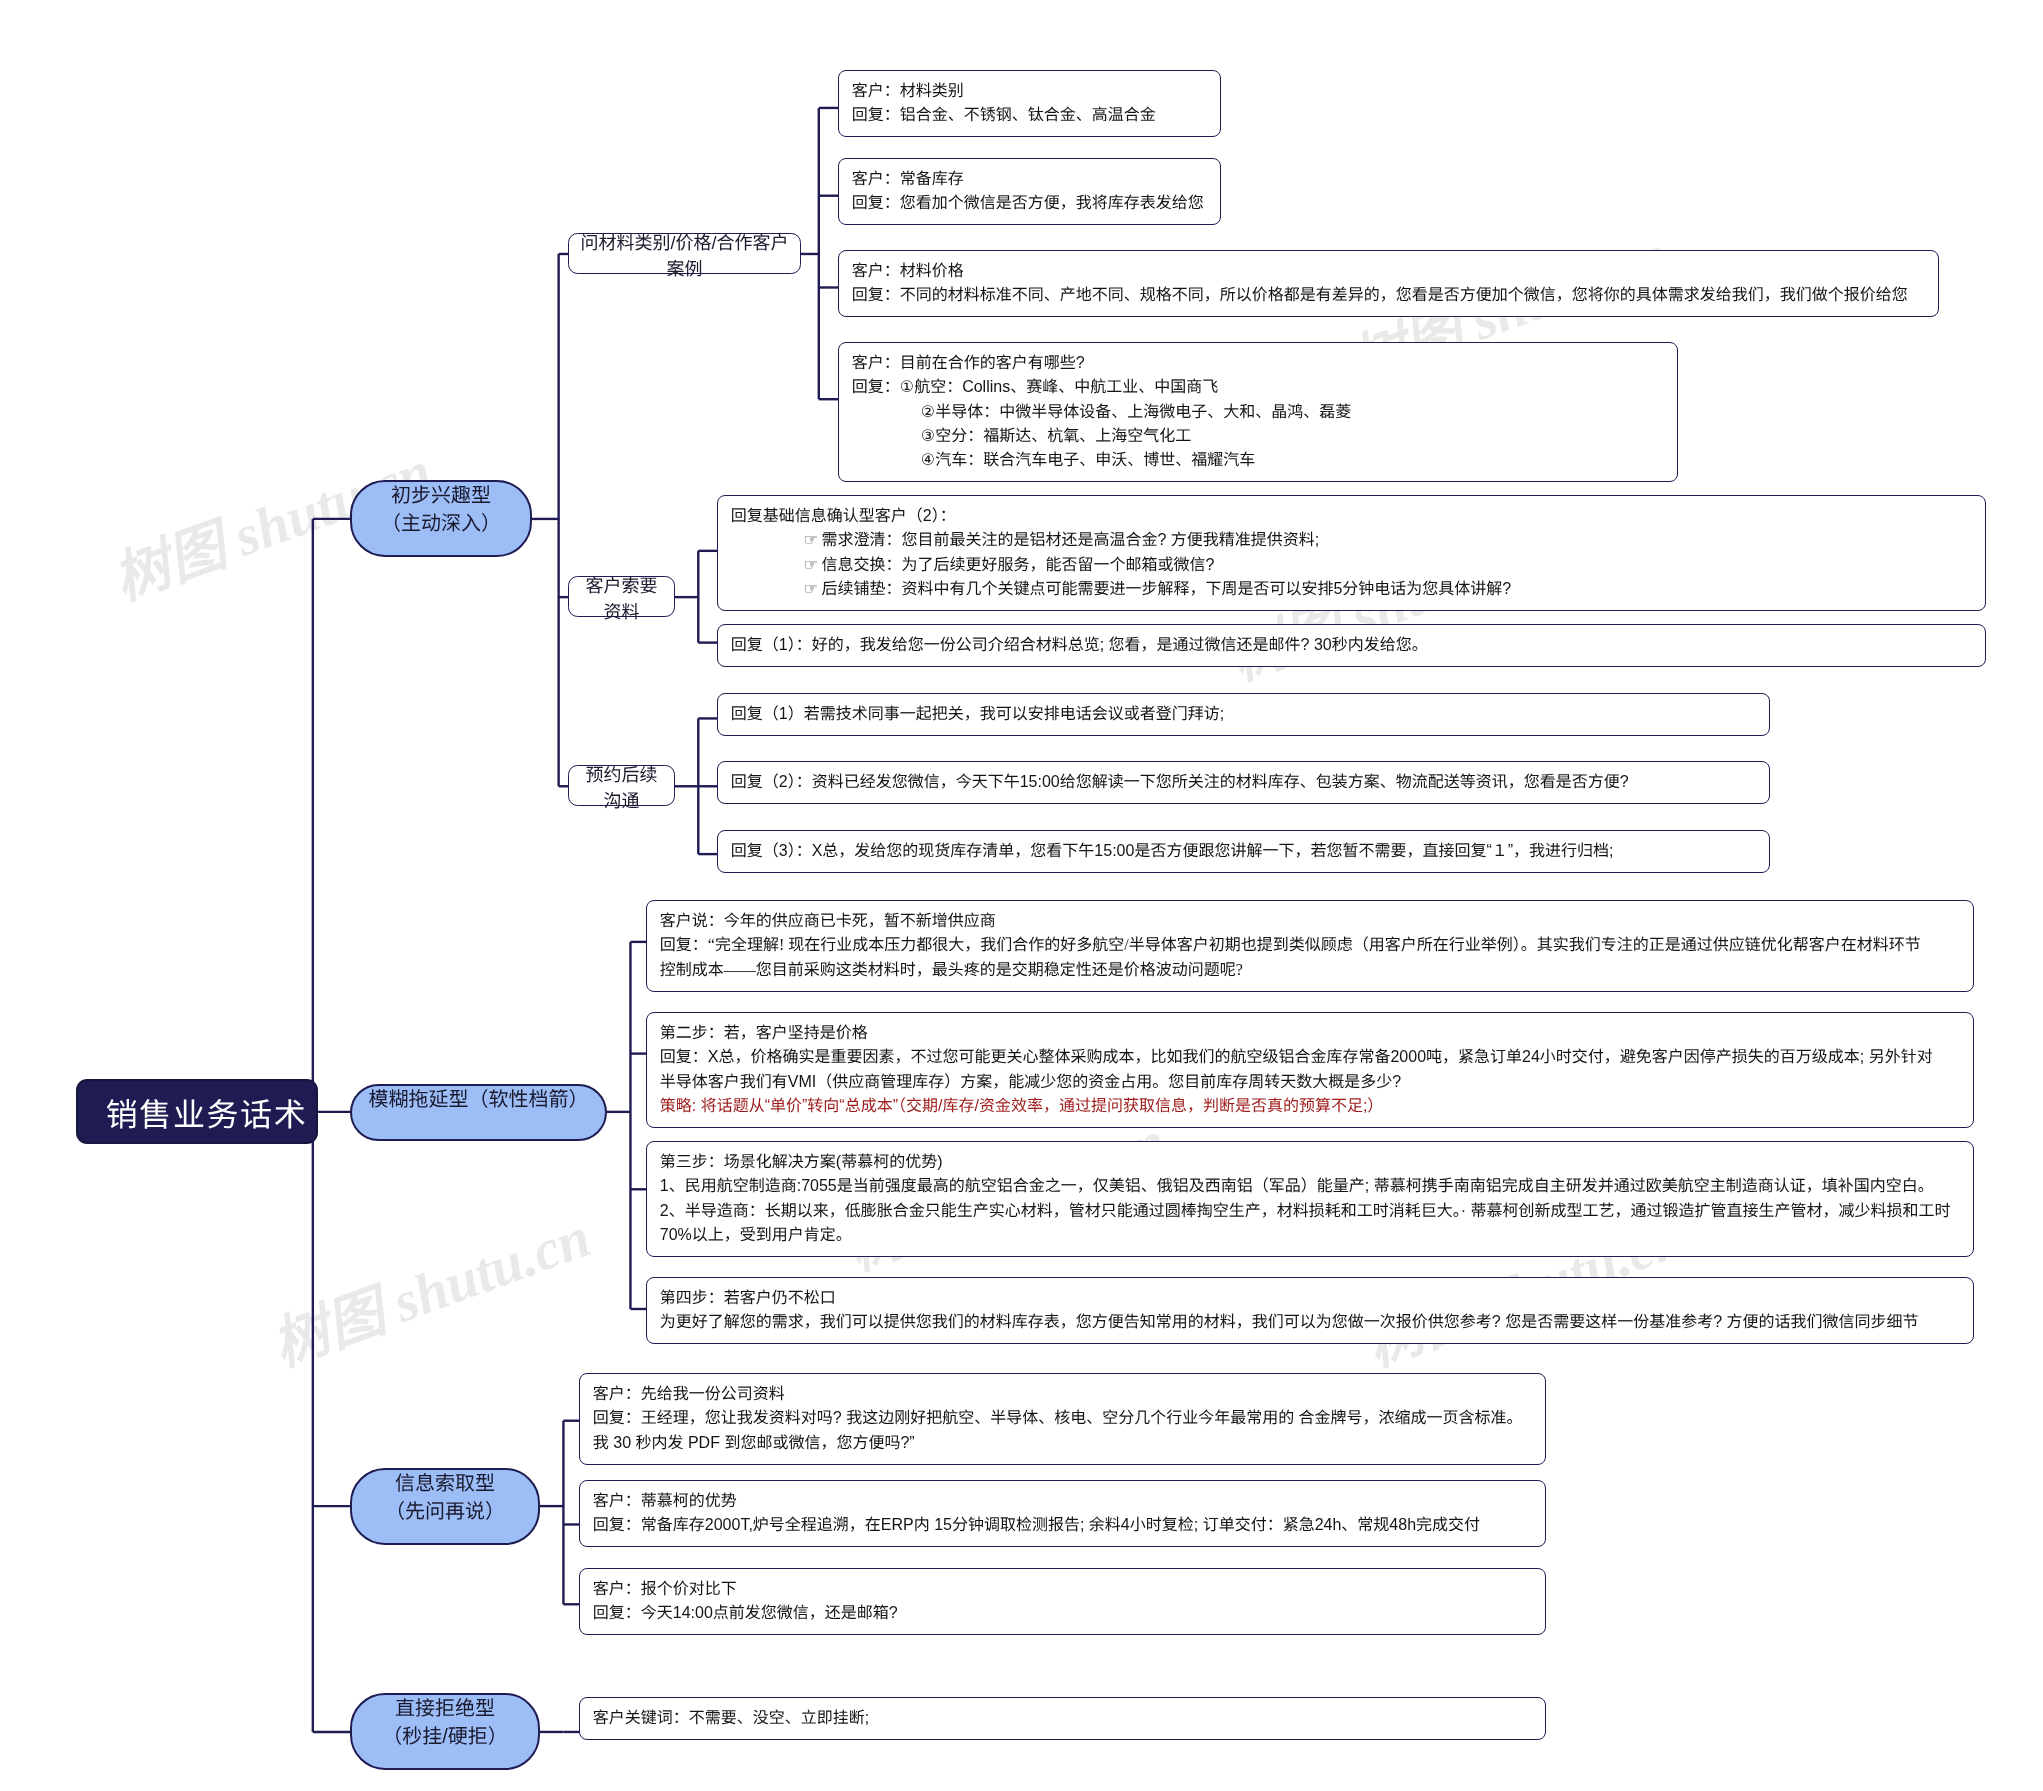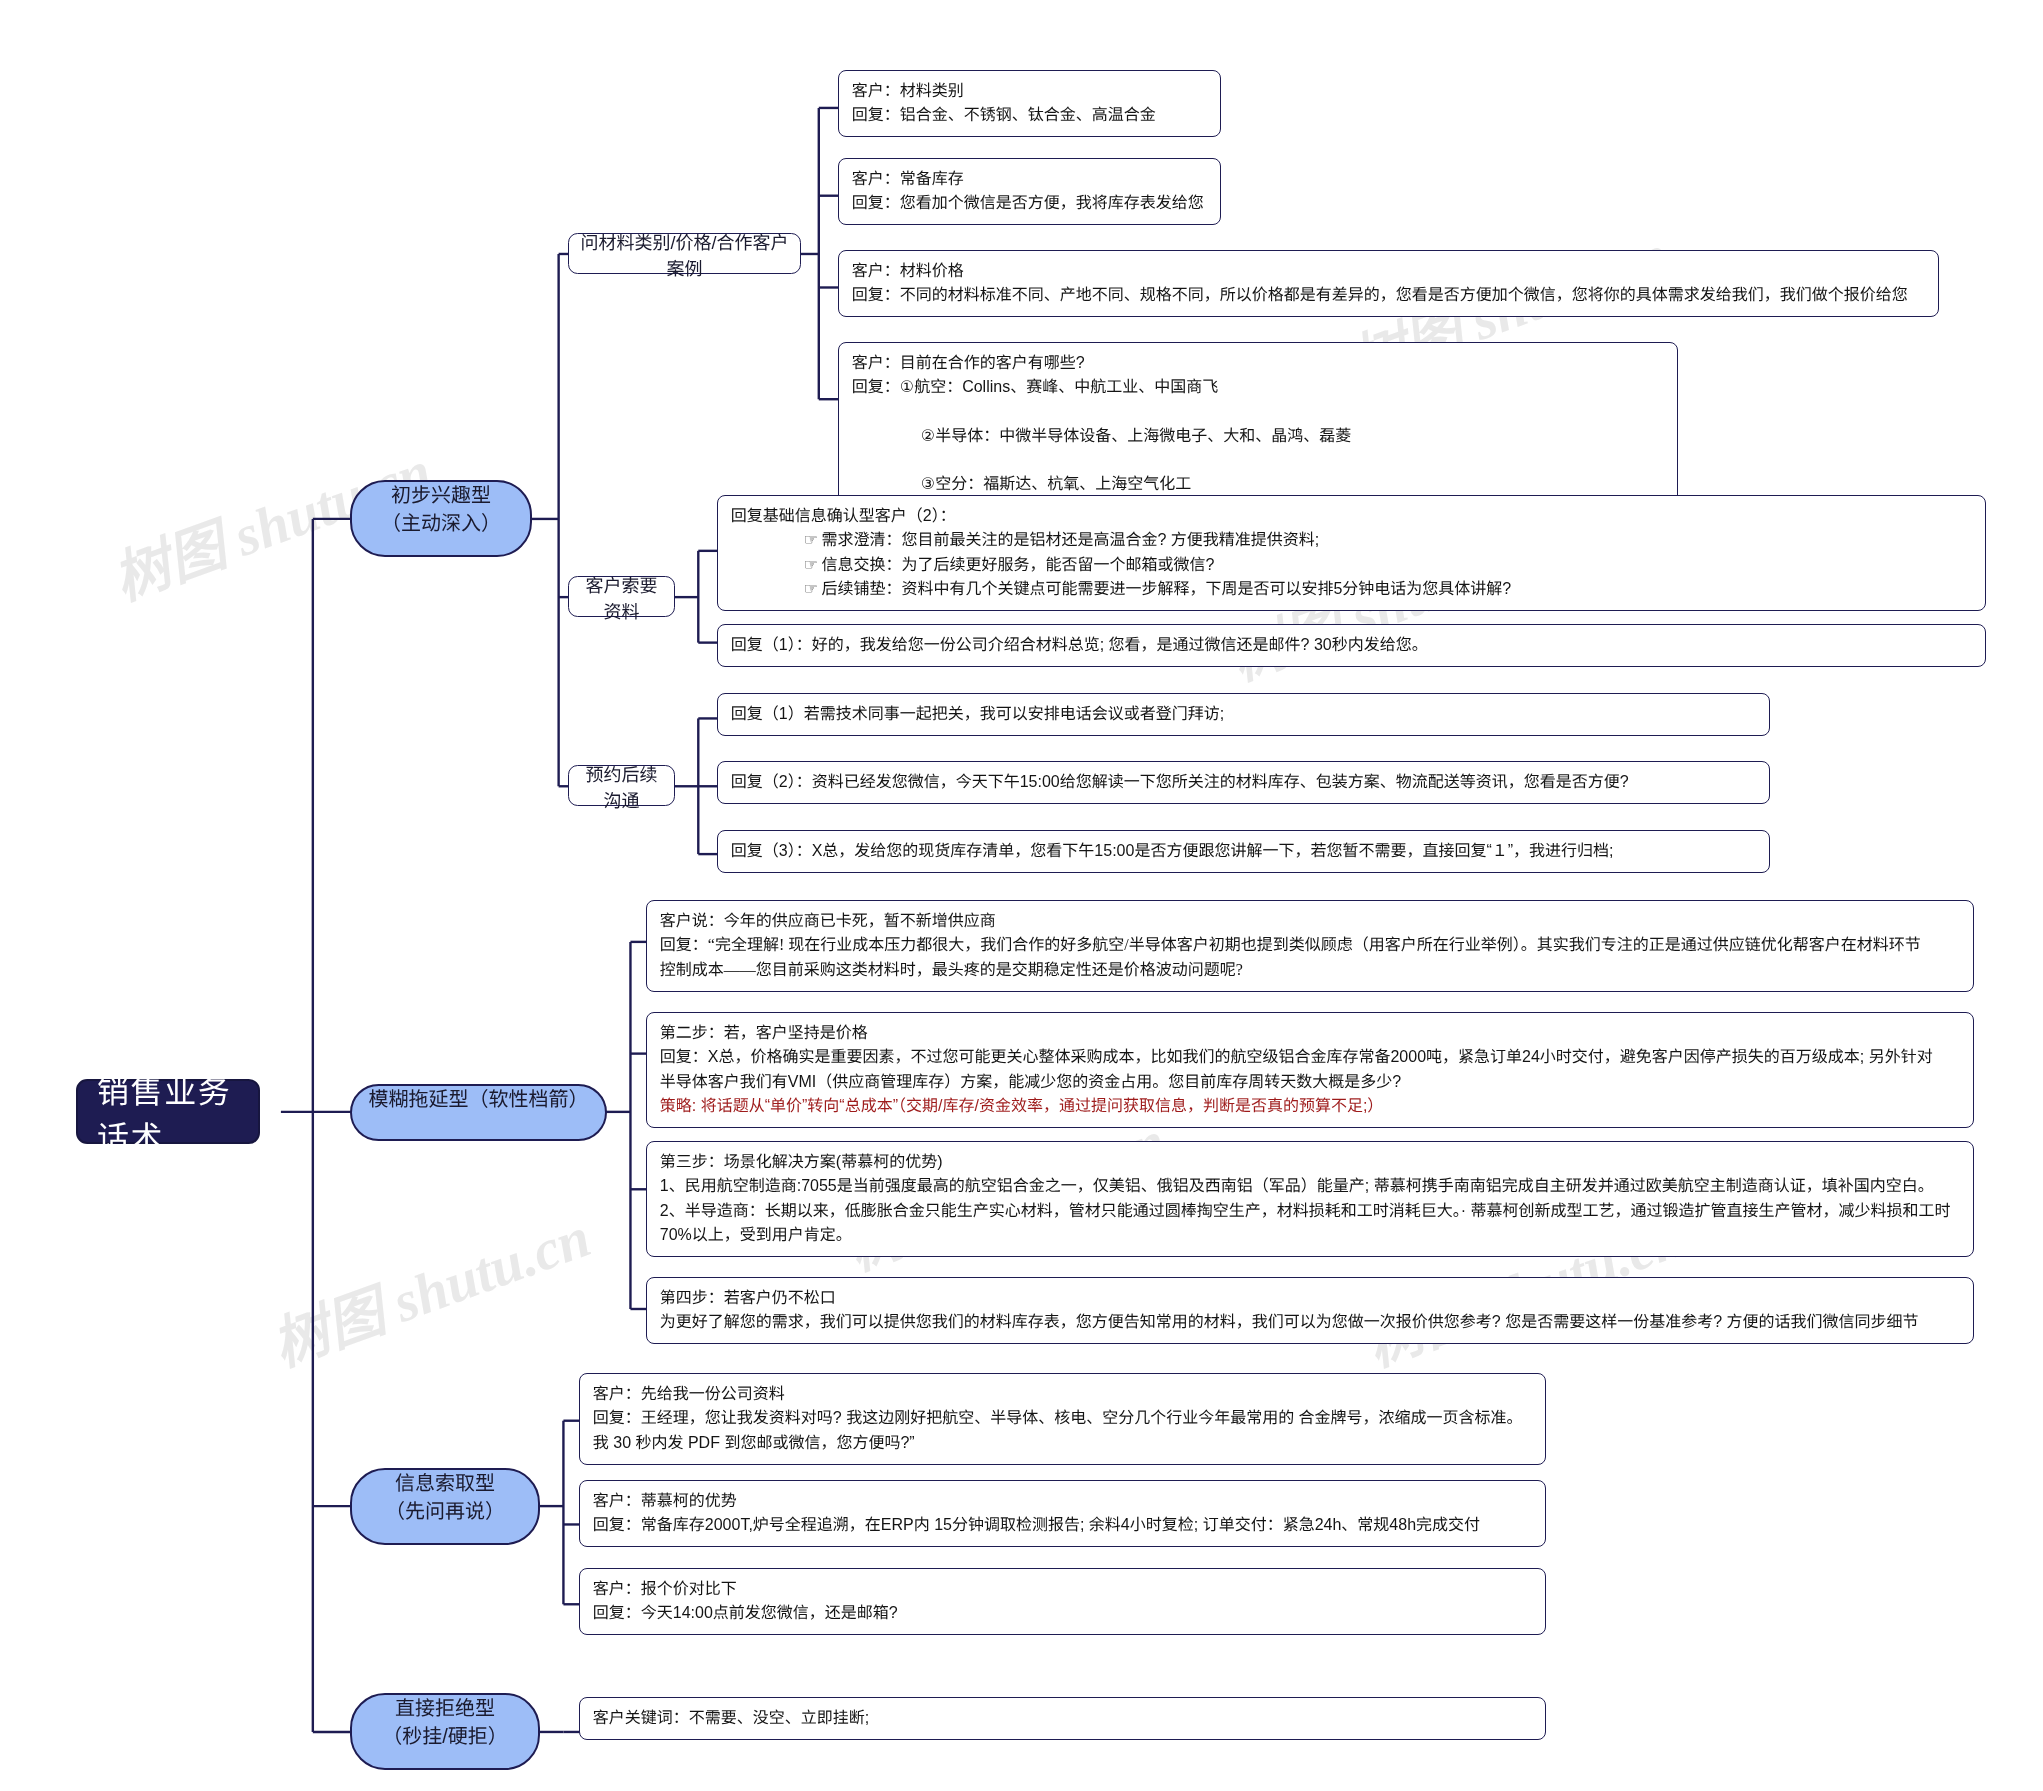--- a/index.html
+++ b/index.html
@@ -35,21 +35,21 @@
   .lvl2{
     background:#ffffff;border:1.6px solid #1e1c52;border-radius:9.6px;
     display:flex;align-items:center;justify-content:center;
     font-size:18px;color:#1a1a2e;text-align:center;padding:3.2px 8px;
   }
   .leaf{
     background:#ffffff;border:1.6px solid #1e1c52;border-radius:8px;
     padding:8px 11.2px 8.8px 12.8px;font-size:16px;line-height:1.52;color:#141414;
   }
   .leaf .ln{white-space:normal;}
-  .leaf .ind{padding-left:69px;margin-top:24px;}
+  .leaf .ind{padding-left:69px;}
   .leaf .bullet{padding-left:73px;}
   .leaf .bullet .mk{display:inline-block;width:17.6px;color:#222;}
   .red{color:#9e1b1b;}
   .nowrapish{white-space:nowrap;}
 </style>
 </head>
 <body>
 
 <div class="wm" style="left:104px;top:479px;font-size:57px;transform:rotate(-20deg);">树图 shutu.cn</div>
 <div class="wm" style="left:1341px;top:263px;font-size:57px;transform:rotate(-20deg);">树图 shutu.cn</div>
@@ -105,21 +105,21 @@
     <path d="M706,1780 V2010"></path>
     <path d="M706,1780 H728"></path>
     <path d="M706,1910 H728"></path>
     <path d="M706,2010 H728"></path>
 
     <path d="M673,2170 H706"></path>
     <path d="M706,2170 H728"></path>
   </g>
 </svg>
 
-<div class="node root" style="left:76px;top:1079px;width:184px;height:65px;padding-left:19px;">销售业务话术</div>
+<div class="node root" style="left:76px;top:1079px;width:242px;height:65px;padding-left:19px;">销售业务话术</div>
 
 <div class="node lvl1" style="left:350px;top:480px;width:182px;height:77px;">
   <span>初步兴趣型</span>
   <span>（主动深入）</span>
 </div>
 
 <div class="node lvl1 one-line" style="left:350px;top:1084px;width:257px;height:57px;">
   <span>模糊拖延型（软性档箭）</span>
 </div>
 

